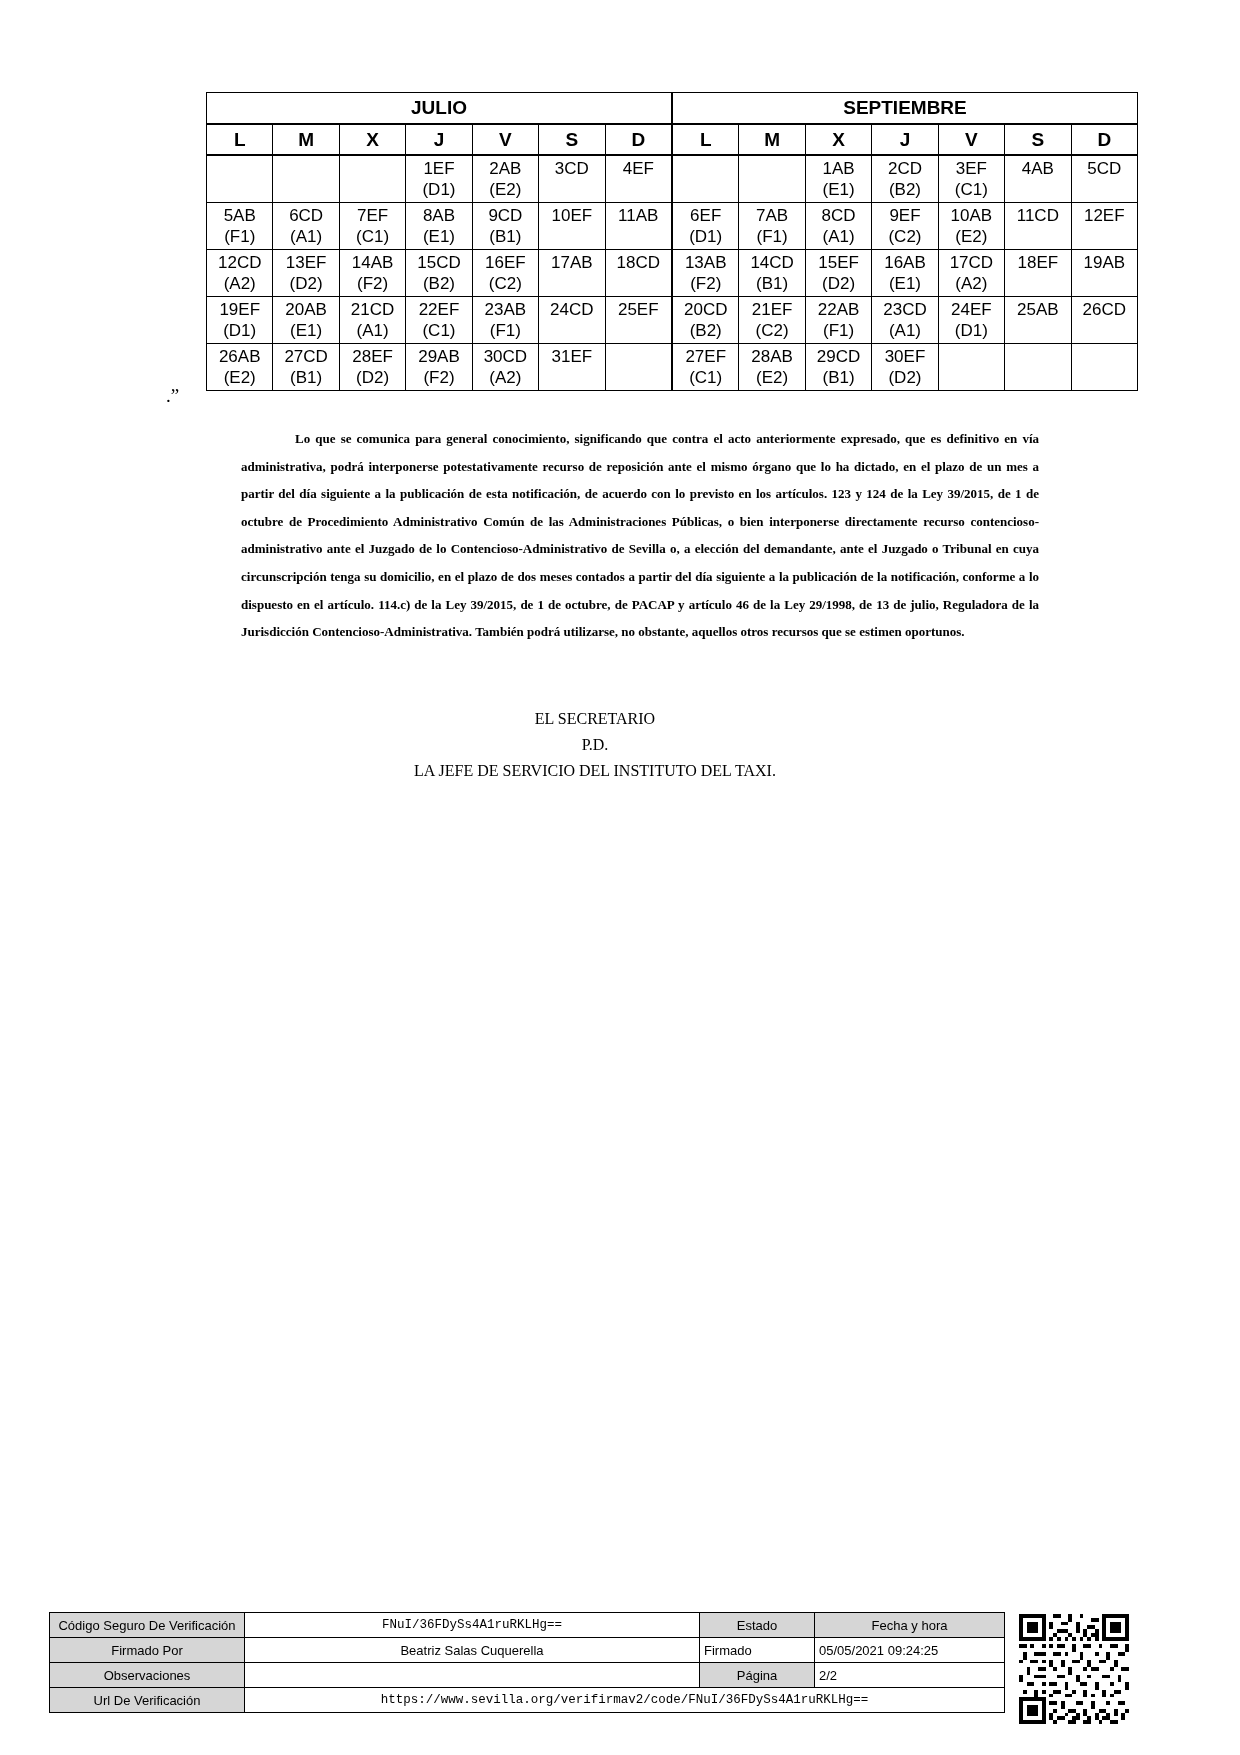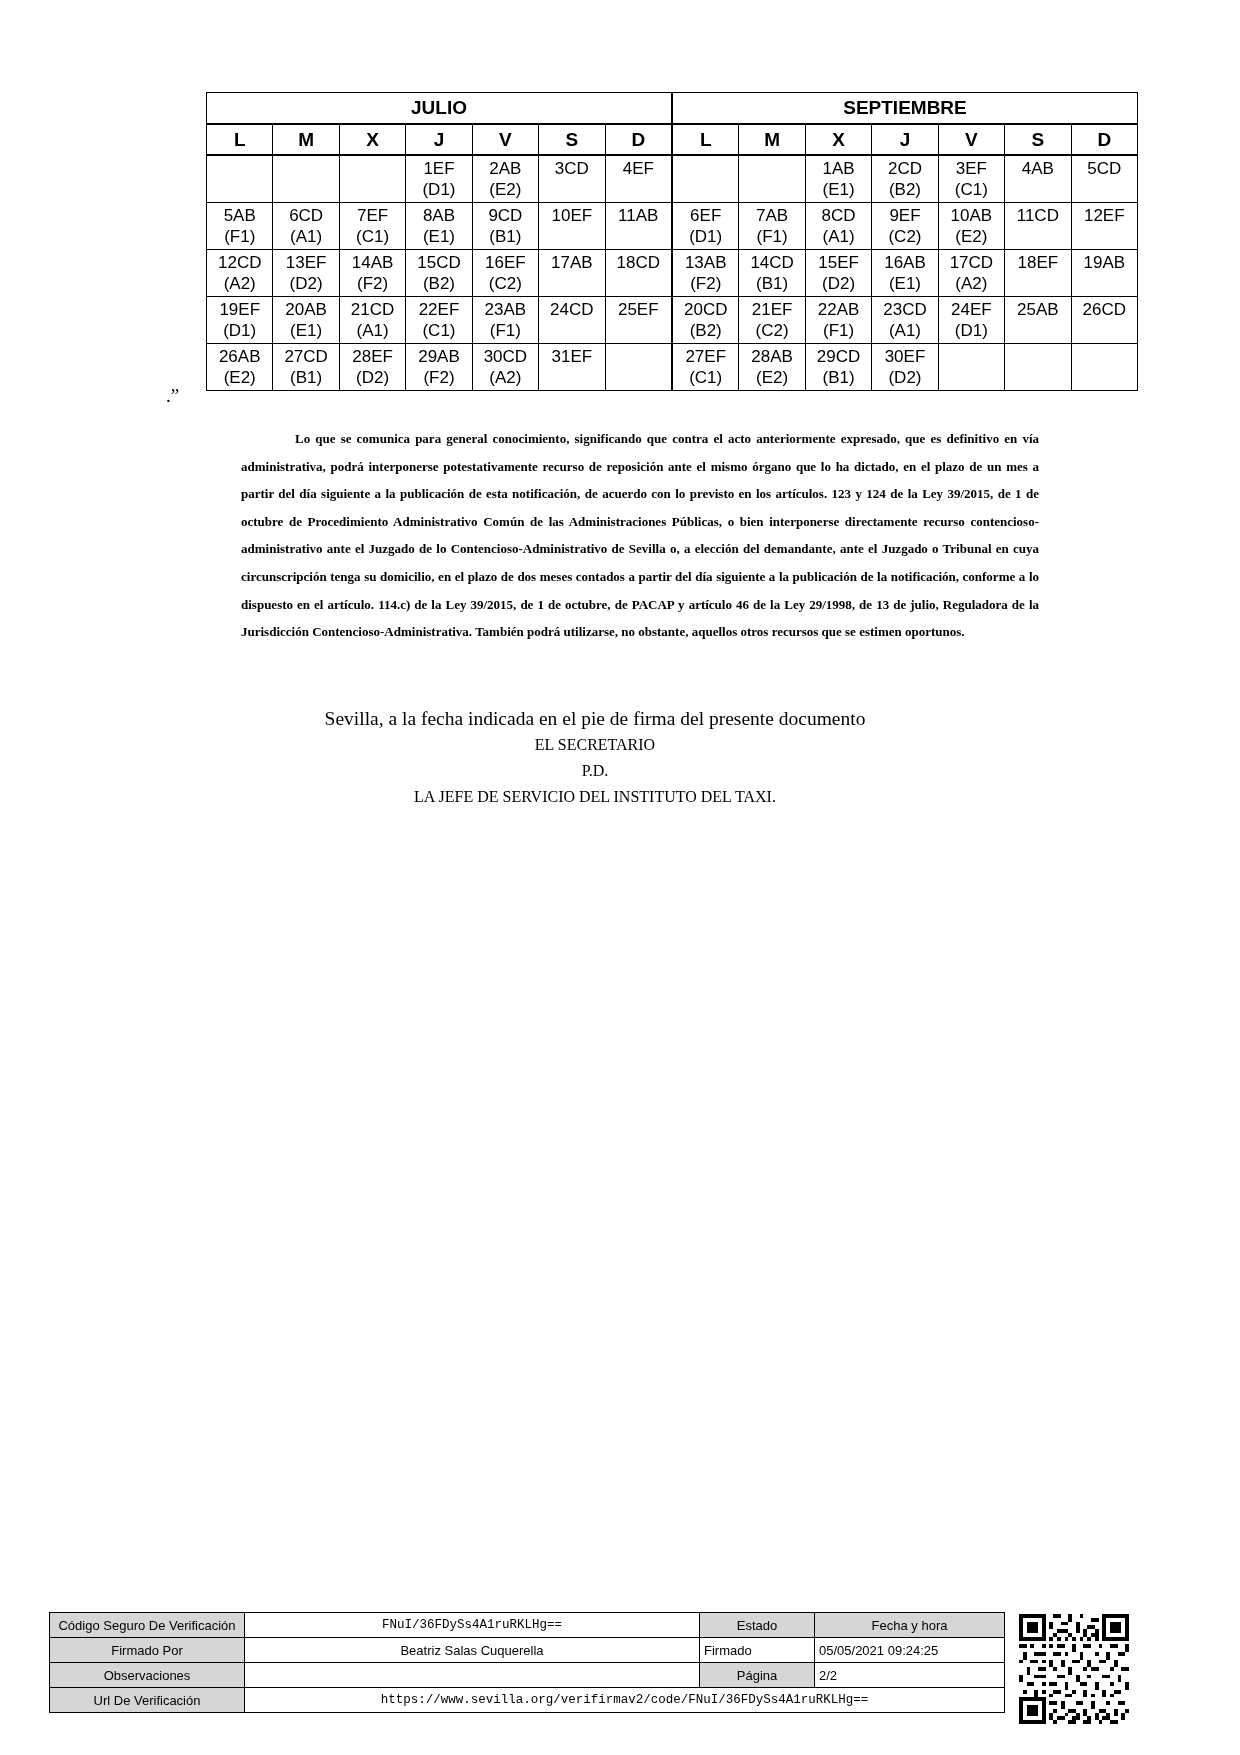--- a/index.html
+++ b/index.html
@@ -501,21 +501,20 @@
     </table>
   </div>
 
 </div>
 
 <div id="stray-quote">.”</div>
 
 <div id="body-paragraph">Lo que se comunica para general conocimiento, significando que contra el acto anteriormente expresado, que es definitivo en vía administrativa, podrá interponerse potestativamente recurso de reposición ante el mismo órgano que lo ha dictado, en el plazo de un mes a partir del día siguiente a la publicación de esta notificación, de acuerdo con lo previsto en los artículos. 123 y 124 de la Ley 39/2015, de 1 de octubre de Procedimiento Administrativo Común de las Administraciones Públicas, o bien interponerse directamente recurso contencioso-administrativo ante el Juzgado de lo Contencioso-Administrativo de Sevilla o, a elección del demandante, ante el Juzgado o Tribunal en cuya circunscripción tenga su domicilio, en el plazo de dos meses contados a partir del día siguiente a la publicación de la notificación, conforme a lo dispuesto en el artículo. 114.c) de la Ley 39/2015, de 1 de octubre, de PACAP y artículo 46 de la Ley 29/1998, de 13 de julio, Reguladora de la Jurisdicción Contencioso-Administrativa. También podrá utilizarse, no obstante, aquellos otros recursos que se estimen oportunos.</div>
 
 <div id="signature-block">
-  <div id="sig-place">Sevilla, a la fecha indicada en el pie de firma del presente documento</div>
   <div class="sig-bold">EL SECRETARIO</div>
   <div class="sig-bold">P.D.</div>
   <div class="sig-bold">LA JEFE DE SERVICIO DEL INSTITUTO DEL TAXI.</div>
 </div>
 
 <div id="footer">
   <table class="verif">
     <colgroup>
       <col style="width:195px">
       <col style="width:455px">

